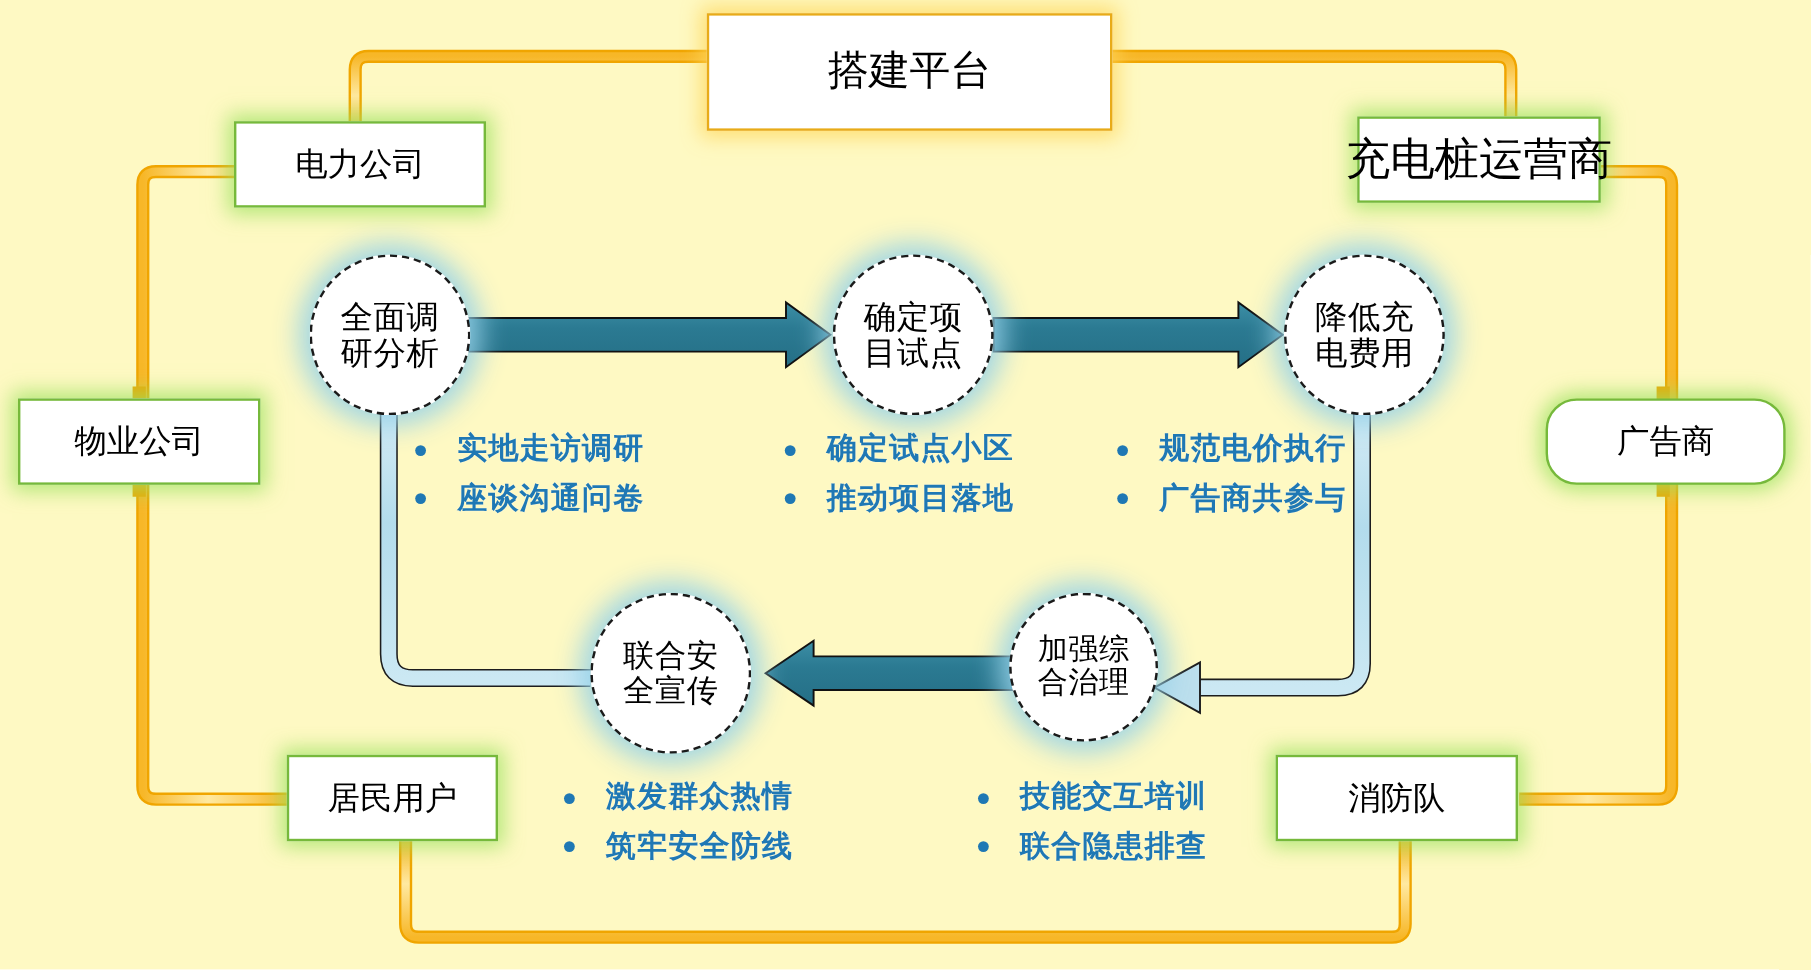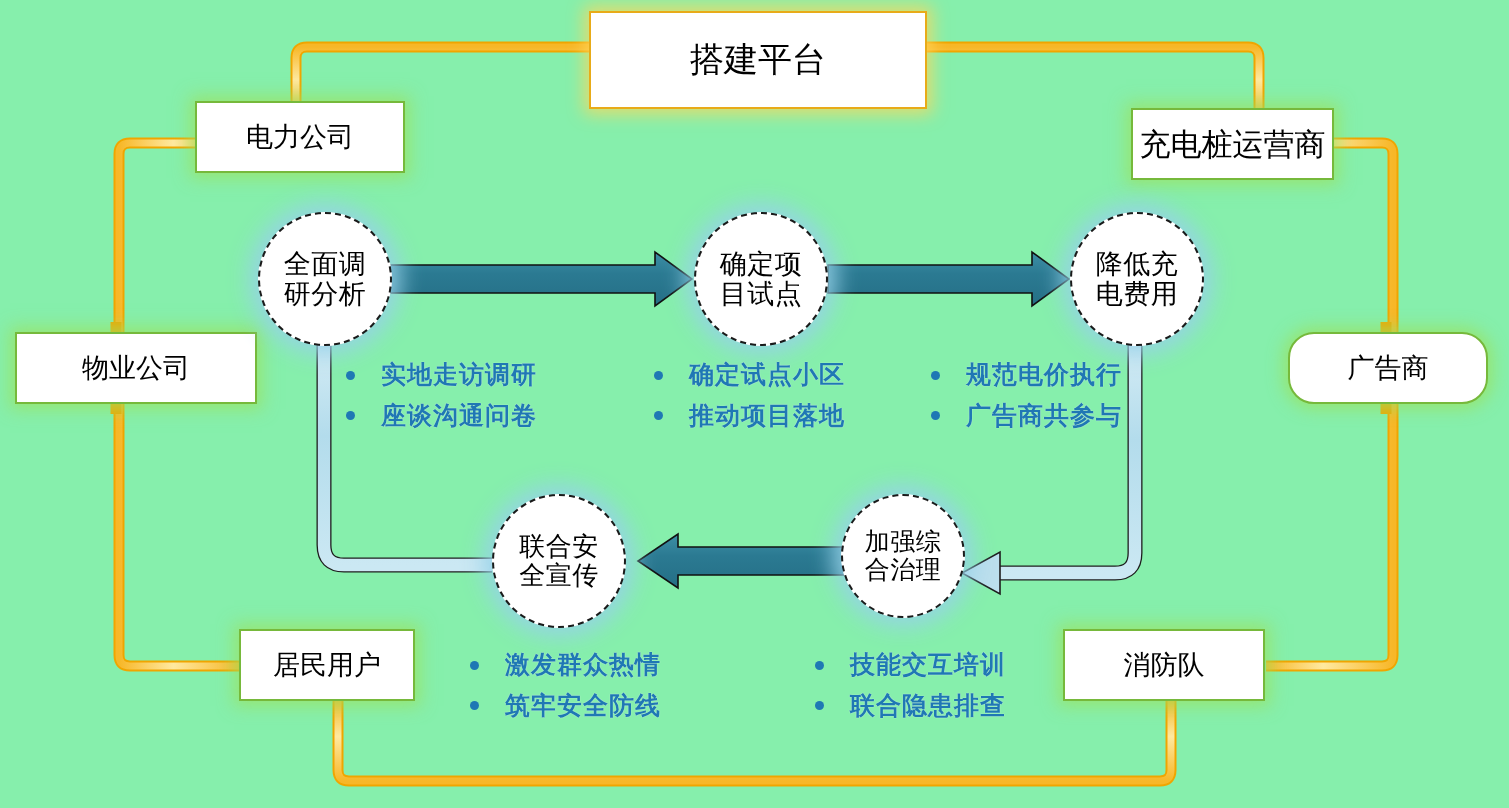--- a/index.html
+++ b/index.html
@@ -7,21 +7,21 @@
     padding: 0;
     background: #ffffff;
   }
   body {
     font-family: "Liberation Serif", "DejaVu Serif", serif;
   }
   #canvas {
     position: relative;
     width: 1509px;
     height: 808px;
-    background: #86efac;
+    background: #fef9c3;
     overflow: hidden;
   }
   #svg-layer {
     position: absolute;
     left: 0; top: 0;
     width: 1509px;
     height: 808px;
     pointer-events: none;
   }
 
@@ -179,25 +179,25 @@
   </svg>
 
   <div class="box gold" style="left:589px; top:11px; width:338px; height:98px; font-size:34px;">
     <span class="box-label">搭建平台</span>
   </div>
 
   <div class="box green" style="left:195px; top:101px; width:210px; height:72px; font-size:27px;">
     <span class="box-label">电力公司</span>
   </div>
 
-  <div class="box green" style="left:1131px; top:108px; width:203px; height:72px; font-size:31px;">
+  <div class="box green" style="left:1131px; top:97px; width:203px; height:72px; font-size:37px;">
     <span class="box-label">充电桩运营商</span>
   </div>
 
-  <div class="box green" style="left:15px; top:332px; width:242px; height:72px; font-size:27px;">
+  <div class="box green" style="left:15px; top:332px; width:202px; height:72px; font-size:27px;">
     <span class="box-label">物业公司</span>
   </div>
 
   <div class="box green" style="left:1288px; top:332px; width:200px; height:72px; font-size:27px;border-radius:26px;">
     <span class="box-label">广告商</span>
   </div>
 
   <div class="box green" style="left:239px; top:629px; width:176px; height:72px; font-size:27px;">
     <span class="box-label">居民用户</span>
   </div>

